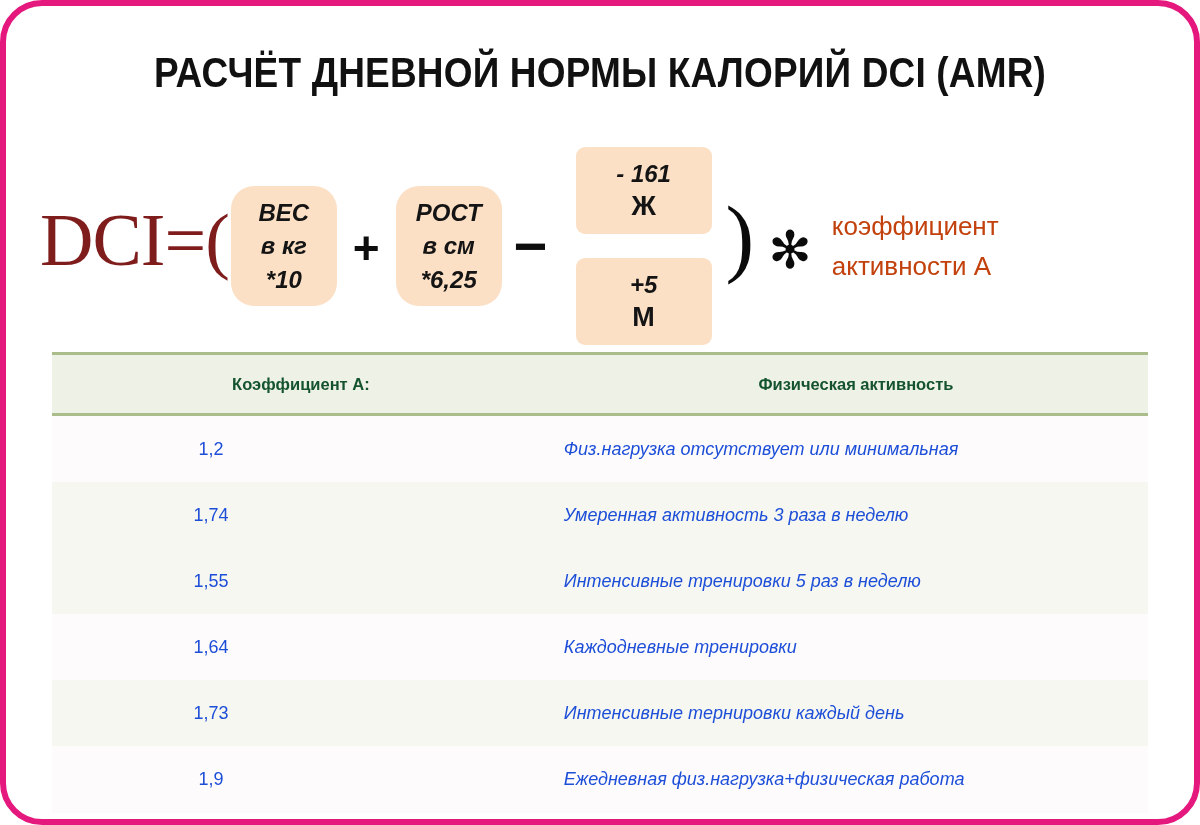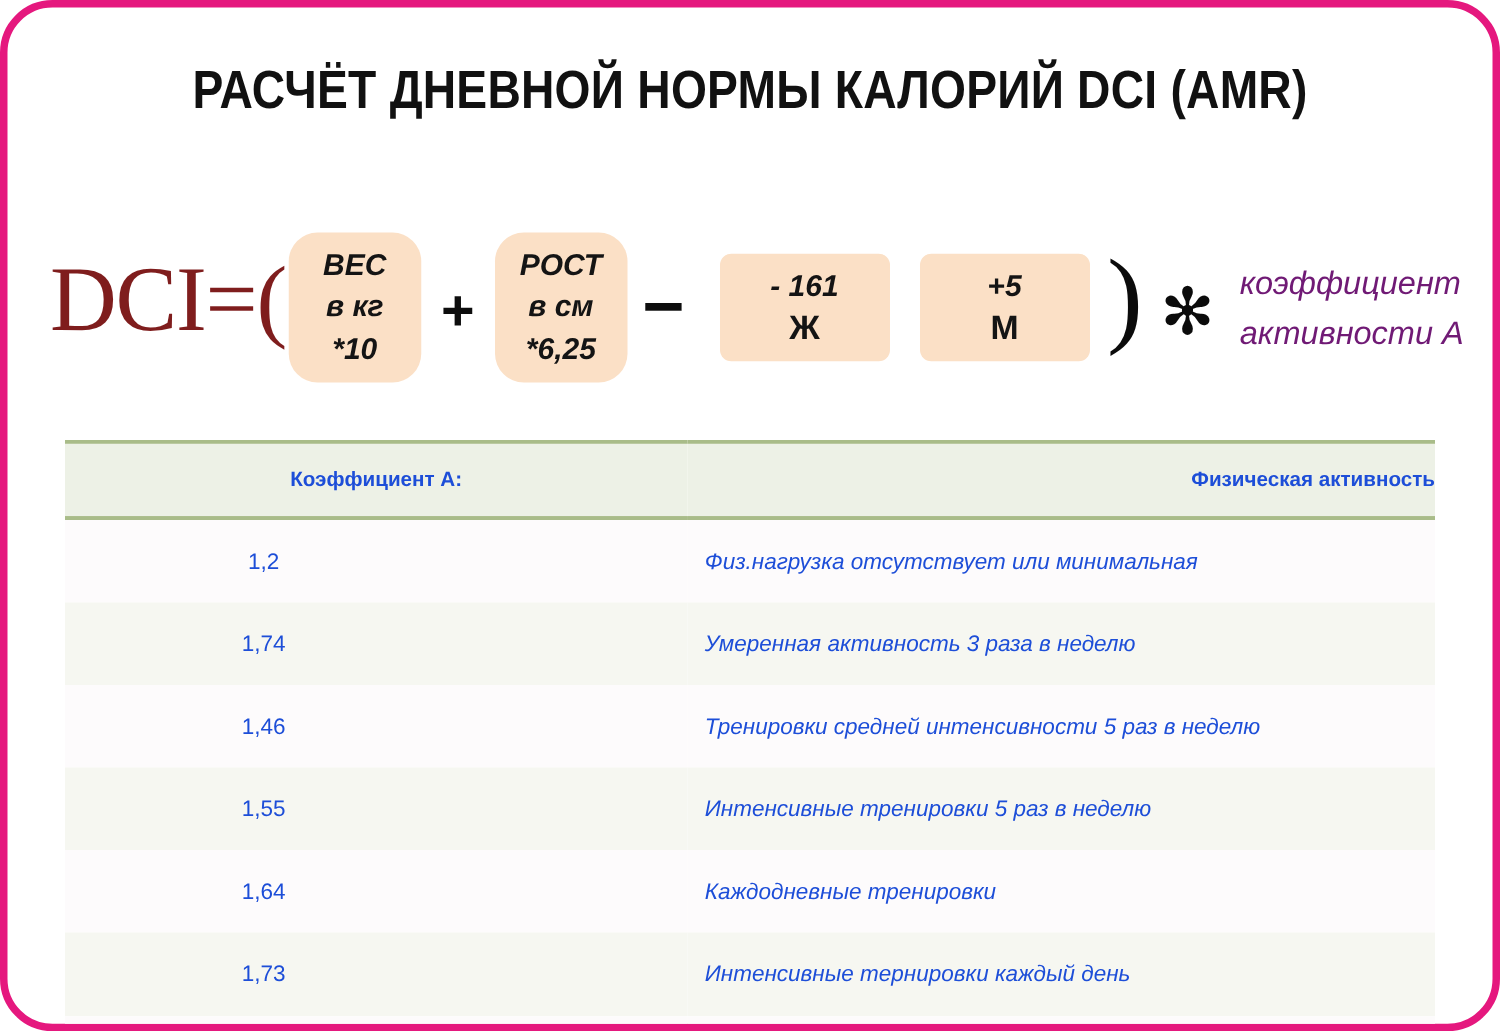--- a/index.html
+++ b/index.html
@@ -104,20 +104,21 @@
     top: 2px;
   }
   .op.minus {
     font-size: 58px;
     padding: 0 12px;
     top: 0;
   }
 
   .gender-stack {
     display: flex;
+    flex-direction: column;
     gap: 24px;
     margin-left: 16px;
   }
   .gender-stack .box { min-width: 108px; }
   .gender-stack .glyph {
     display: block;
     font-style: normal;
     font-weight: bold;
     font-size: 27px;
     line-height: 1.25;
@@ -130,23 +131,22 @@
     color: #0b0b0b;
     padding: 0 4px 0 2px;
     position: relative;
     top: 4px;
   }
 
   .activity-label {
     margin-left: 16px;
     font-size: 26px;
     line-height: 1.55;
-    color: #701a75;
-    white-space: nowrap;
-    font-style: italic;
+    color: #c2410c;
+    white-space: nowrap;
   }
   .activity-label .ln { display: block; }
 
   
   .table-wrap {
     position: absolute;
     left: 46px;
     right: 46px;
     top: 346px;
   }
@@ -155,26 +155,26 @@
     border-collapse: collapse;
     table-layout: fixed;
   }
   table.amr thead th {
     background: #EDF1E6;
     border-top: 3px solid #A9BC89;
     border-bottom: 3px solid #A9BC89;
     font-family: "Liberation Sans Narrow", "Liberation Sans", sans-serif;
     font-weight: bold;
     font-size: 16.5px;
-    color: #1d4ed8;
+    color: #14532d;
     padding: 20px 0 19px 0;
     text-align: center;
   }
   table.amr thead th.c1 { width: 46%; }
-  table.amr thead th.c2 { width: 54%; text-align: right; padding-left: 14px; }
+  table.amr thead th.c2 { width: 54%; text-align: center; padding-left: 14px; }
 
   table.amr tbody td {
     font-size: 18px;
     color: #1d4ed8;
     padding: 20px 0;
     vertical-align: middle;
   }
   table.amr tbody td.coef {
     text-align: center;
     padding-right: 180px;
@@ -249,24 +249,20 @@
       </thead>
       <tbody>
         <tr class="odd">
           <td class="coef">1,2</td>
           <td class="desc">Физ.нагрузка отсутствует или минимальная</td>
         </tr>
         <tr class="even">
           <td class="coef">1,74</td>
           <td class="desc">Умеренная активность 3 раза в неделю</td>
         </tr>
-        <tr class="odd">
-          <td class="coef">1,46</td>
-          <td class="desc">Тренировки средней интенсивности 5 раз  в неделю</td>
-        </tr>
         <tr class="even">
           <td class="coef">1,55</td>
           <td class="desc">Интенсивные тренировки 5 раз в неделю</td>
         </tr>
         <tr class="odd">
           <td class="coef">1,64</td>
           <td class="desc">Каждодневные тренировки</td>
         </tr>
         <tr class="even">
           <td class="coef">1,73</td>

